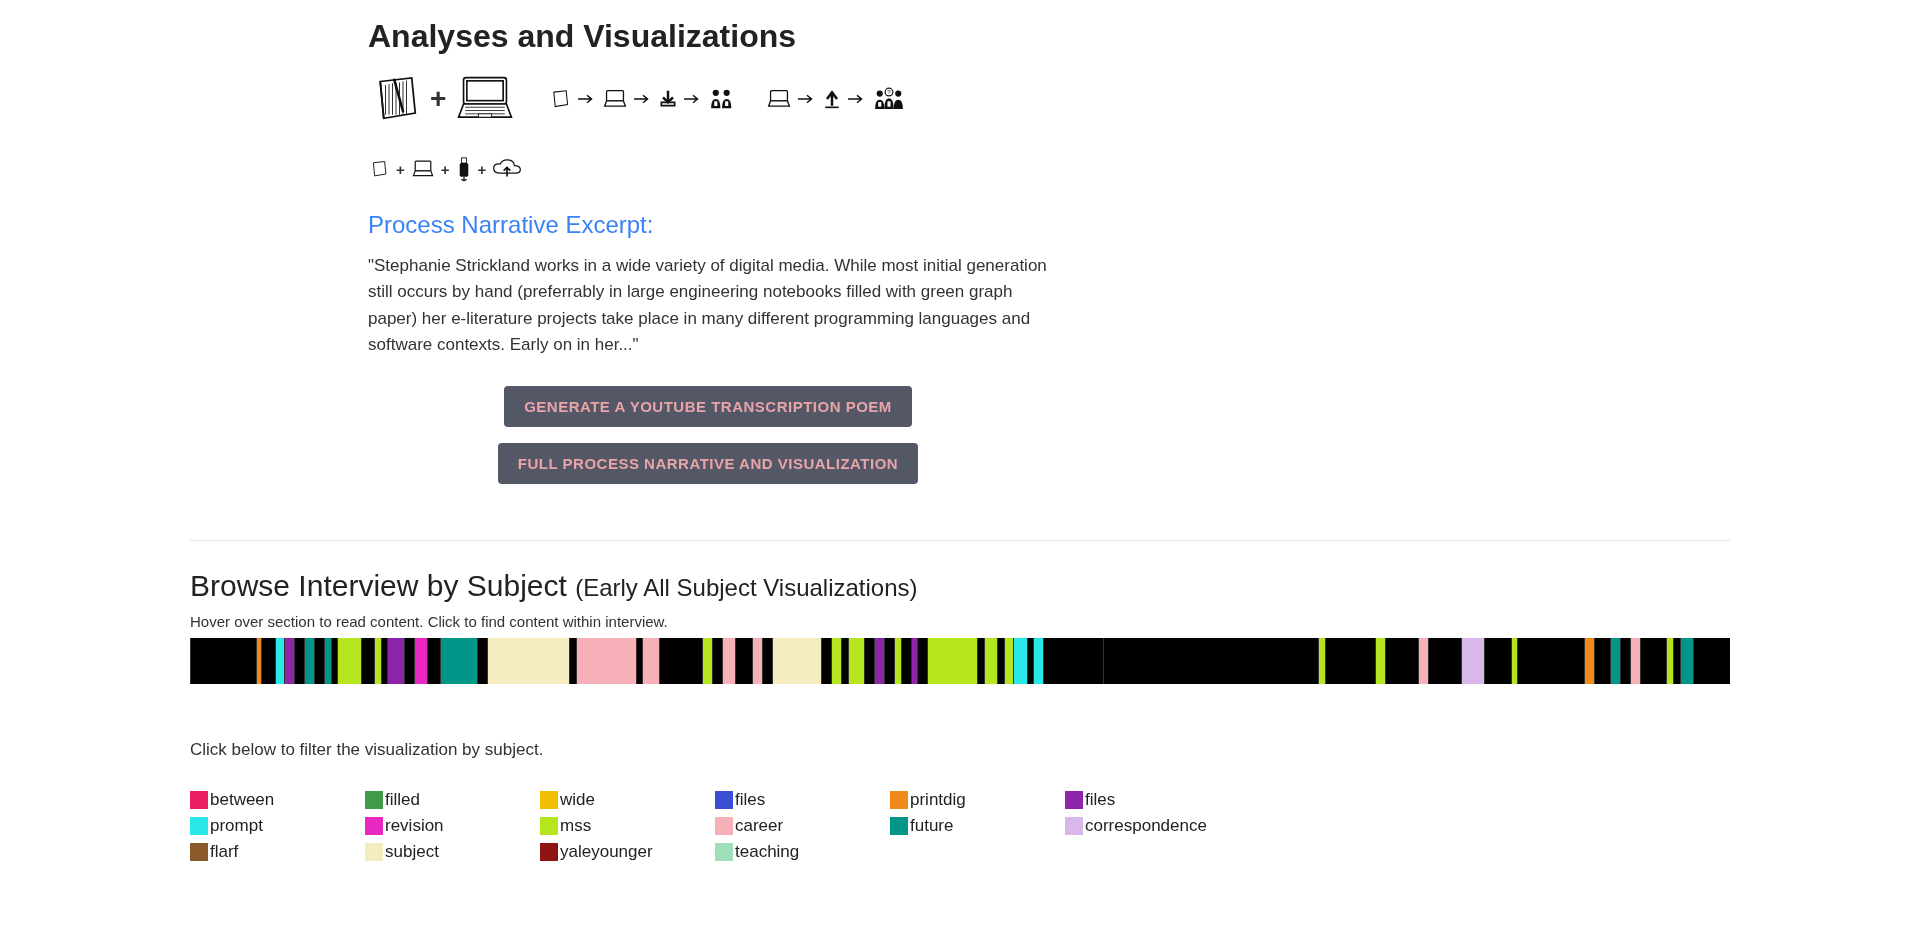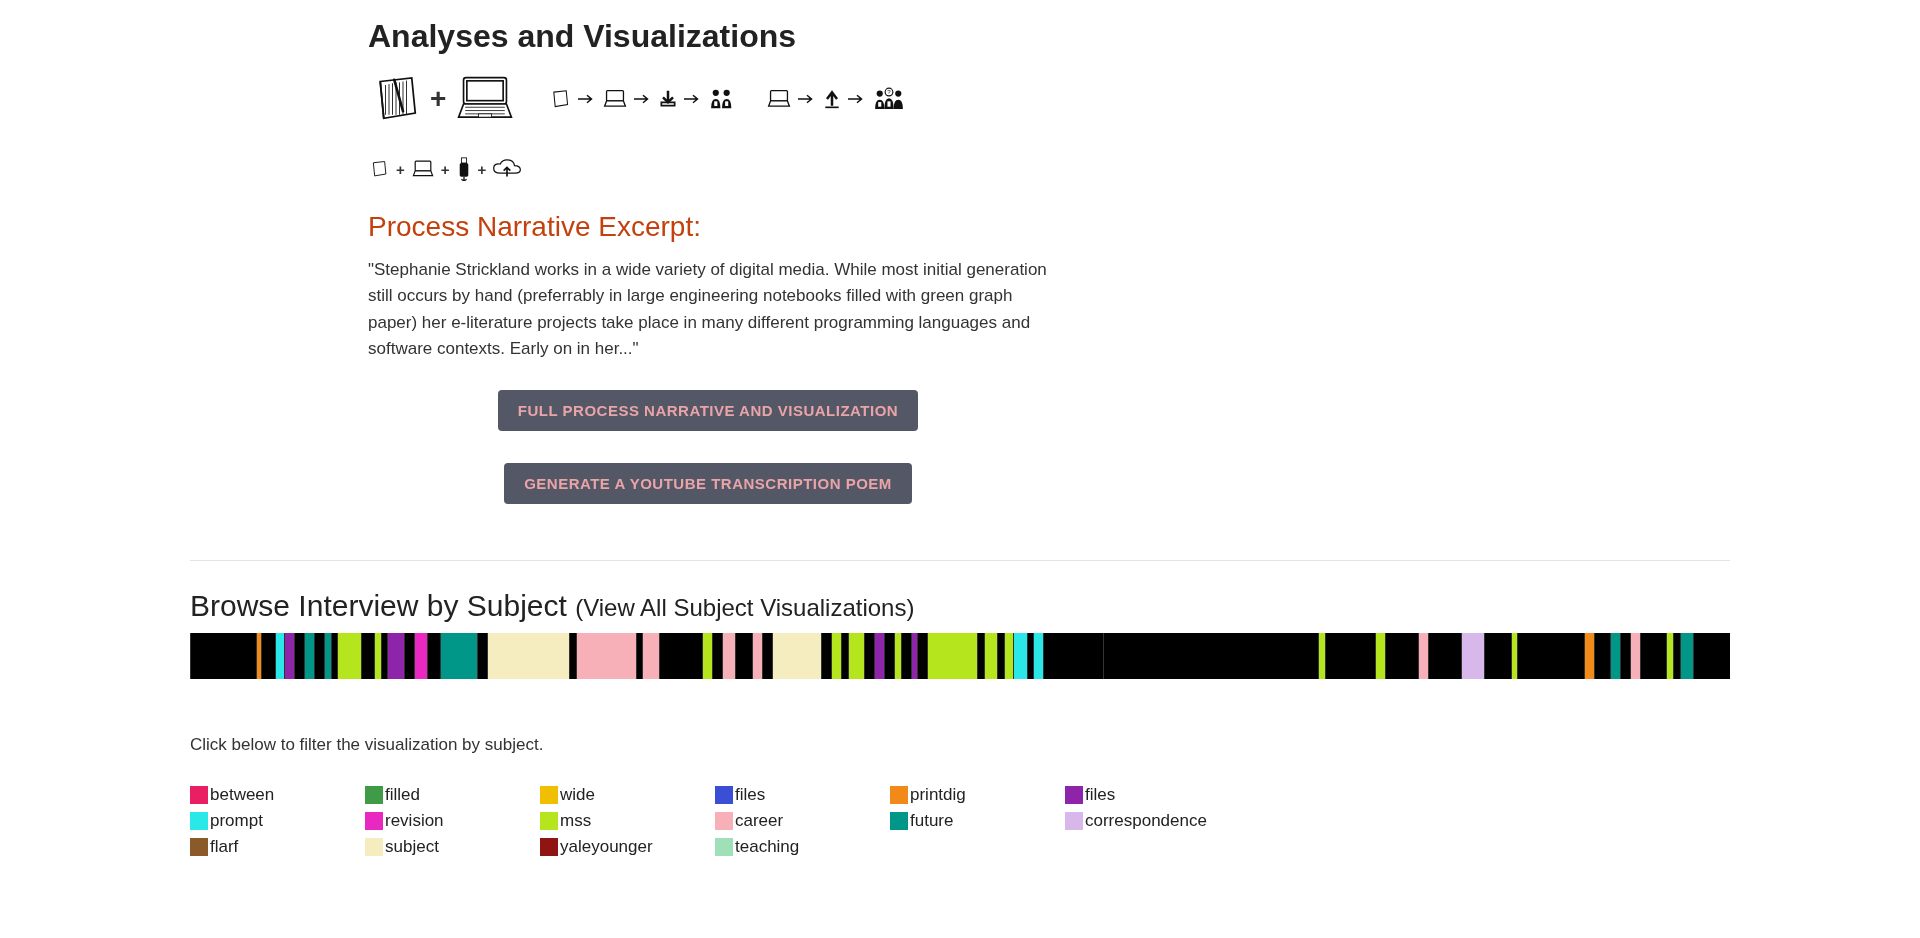--- a/index.html
+++ b/index.html
@@ -18,23 +18,23 @@
     margin-left: 178px;
     margin-right: 0;
   }
   h1.section-title {
     font-size: 32px;
     font-weight: 600;
     color: #222;
     margin: 18px 0 16px;
   }
   h2.sub-title {
-    font-size: 28px;
+    font-size: 24px;
     font-weight: 500;
-    color: #c2410c;
+    color: #3b82f6;
     margin: 30px 0 14px;
   }
   .process-icons {
     display: flex;
     align-items: center;
     gap: 30px;
     flex-wrap: wrap;
     margin-bottom: 10px;
   }
   .icon-group {
@@ -268,34 +268,35 @@
             <path d="M18 22 L18 12 M14 15 L18 11 L22 15" stroke-width="2"></path>
           </svg>
         </span>
       </div>
     </div>
 
     <h2 class="sub-title narrow">Process Narrative Excerpt:</h2>
 
     <p class="body narrow">"Stephanie Strickland works in a wide variety of digital media. While most initial generation still occurs by hand (preferrably in large engineering notebooks filled with green graph paper) her e-literature projects take place in many different programming languages and software contexts. Early on in her..."</p>
 
+    <div class="btn-row" style="margin-top:16px;">
+      <button class="btn">GENERATE A YOUTUBE TRANSCRIPTION POEM</button>
+    </div>
     <div class="btn-row">
       <button class="btn">FULL PROCESS NARRATIVE AND VISUALIZATION</button>
     </div>
-    <div class="btn-row" style="margin-top:16px;">
-      <button class="btn">GENERATE A YOUTUBE TRANSCRIPTION POEM</button>
-    </div>
   </div>
 
   <hr class="sep">
 
   <h1 class="browse-title">
-    <span>Browse Interview by Subject </span><span class="paren">(View All Subject Visualizations)</span>
+    <span>Browse Interview by Subject </span><span class="paren">(Early All Subject Visualizations)</span>
   </h1>
 
+  <p class="hint">Hover over section to read content. Click to find content within interview.</p>
 
   <div class="strip" id="timeline-strip">
       <span style="width: 4.3057%; background: rgb(0, 0, 0);"></span>
       <span style="width: 0.322928%; background: rgb(242, 138, 26);"></span>
       <span style="width: 0.861141%; background: rgb(0, 0, 0);"></span>
       <span style="width: 0.645856%; background: rgb(43, 232, 232);"></span>
       <span style="width: 0.645856%; background: rgb(142, 36, 170);"></span>
       <span style="width: 0.645856%; background: rgb(0, 0, 0);"></span>
       <span style="width: 0.645856%; background: rgb(0, 150, 136);"></span>
       <span style="width: 0.645856%; background: rgb(0, 0, 0);"></span>

